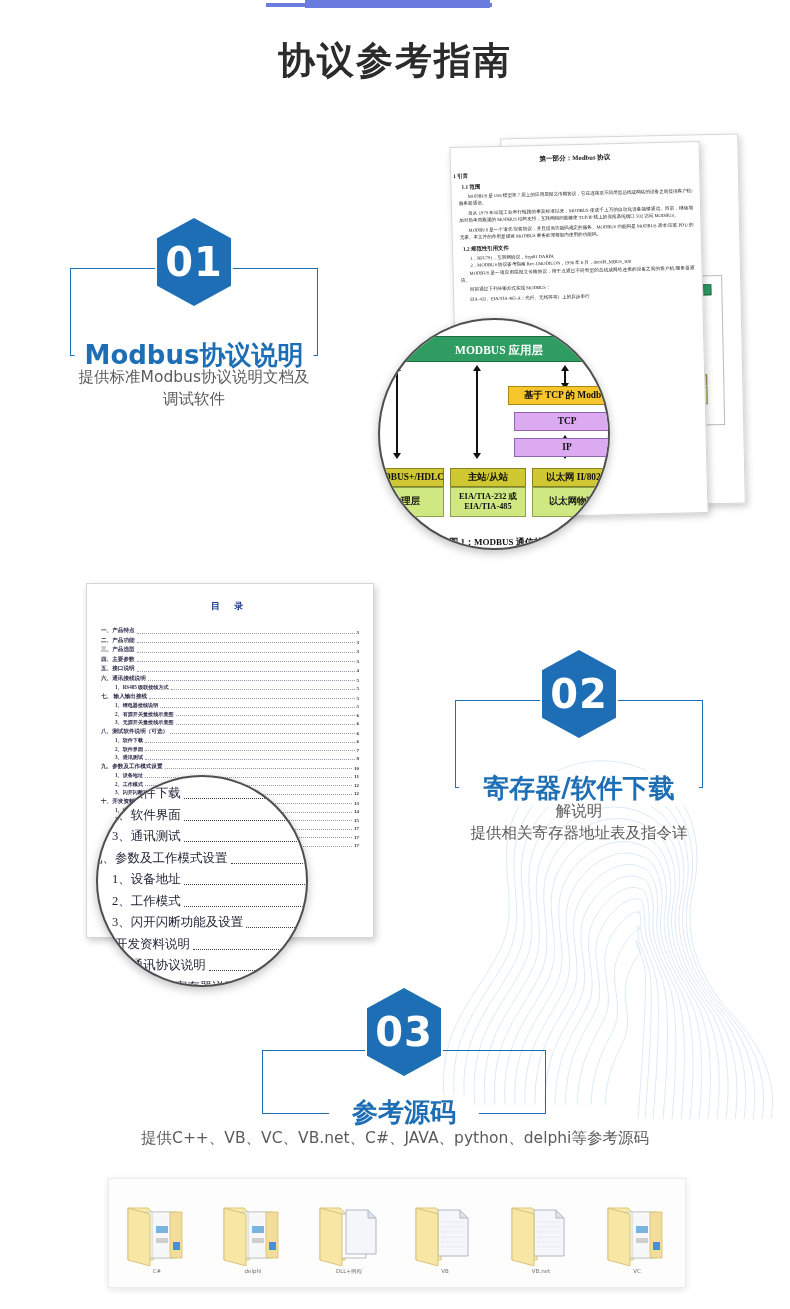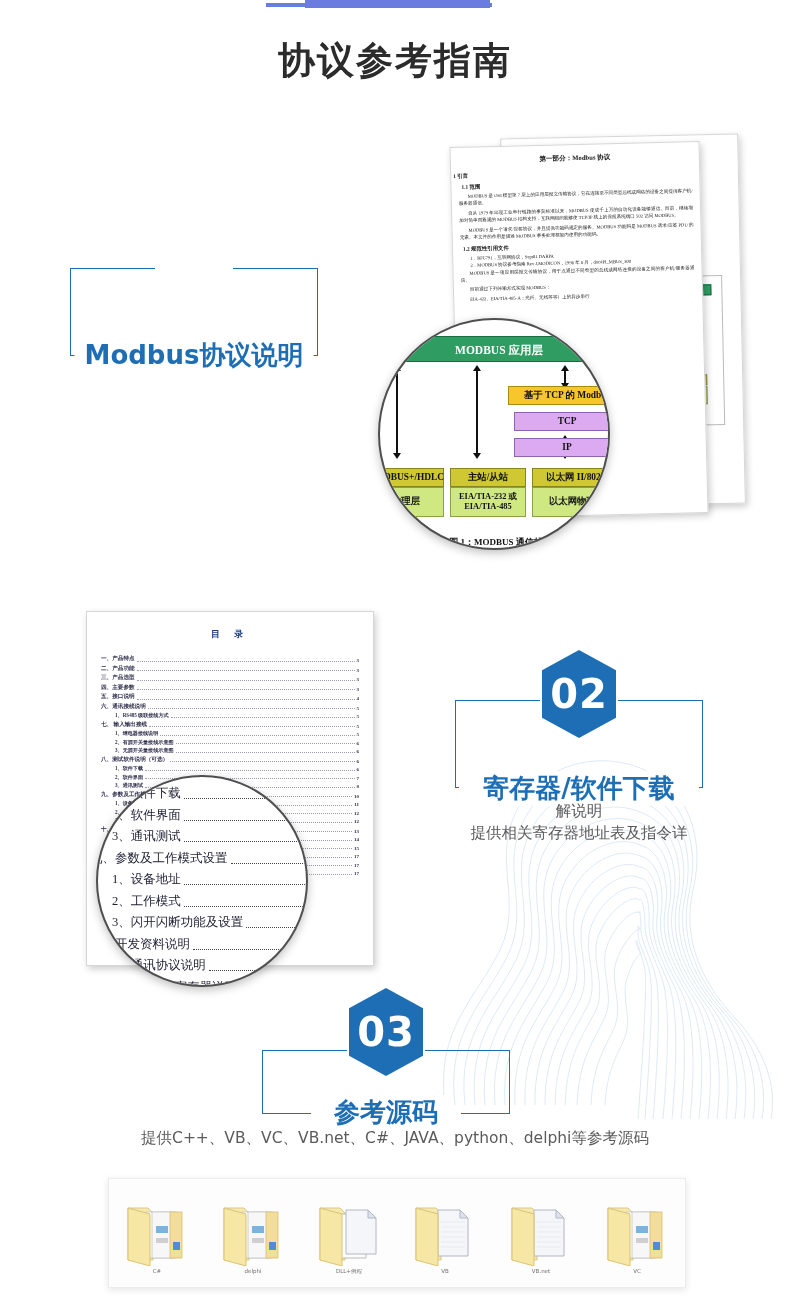--- a/index.html
+++ b/index.html
@@ -72,21 +72,21 @@
 
   
   #sec-02 { left:455px; top:700px; width:248px; height:88px; }
   #sec-02 .badge { top:-50px;text-align:center; }
   #sec-02 .notch-top { width:78px; }
   #sec-02 .notch-bottom { width:240px; }
   #sec-02 .sec-title { bottom:-18px; }
   #sec-02 .sec-desc { top:100px; width:310px; }
 
   
-  #sec-03 { left:262px; top:1050px; width:248px; height:64px; }
+  #sec-03 { left:262px; top:1050px; width:284px; height:64px; }
   #sec-03 .badge { top:-62px; }
   #sec-03 .notch-top { width:78px; }
   #sec-03 .notch-bottom { width:150px; }
   #sec-03 .sec-title { bottom:-16px; }
 
   #sec-03-desc {
     position:absolute; top:1128px; left:0; width:790px; text-align:center;
     font-size:15.5px; color:#5b5b5b;
     font-family:"DejaVu Sans","Liberation Sans",sans-serif;
   }
@@ -158,21 +158,21 @@
   .arrow-v { position:absolute; width:1.6px; background:#111; }
   .arrow-v::before, .arrow-v::after {
     content:""; position:absolute; left:-3.2px; border-left:4px solid transparent;
     border-right:4px solid transparent;
   }
   .arrow-v::before { top:-5px; border-bottom:6px solid #111; }
   .arrow-v::after  { bottom:-5px; border-top:6px solid #111; }
 
   
   #doc2 { position:absolute; left:86px; top:583px; width:300px; height:360px; }
-  #doc2 .sheet-main { left:0; top:0; width:288px; height:355px;margin-top:28px; }
+  #doc2 .sheet-main { left:0; top:0; width:288px; height:355px; }
   .toc-title { text-align:center; font-weight:bold; font-size:9px; color:#1a3a8a;
                letter-spacing:6px; margin:16px 0 14px 0;
                font-family:"Liberation Serif","DejaVu Serif",serif; }
   .toc-row { display:flex; align-items:flex-end; font-size:5.6px; color:#2b2b4a;
              margin:0 14px 1.5px 14px; font-family:"Liberation Serif","DejaVu Serif",serif;
              font-weight:bold; }
   .toc-row.ind { margin-left:28px; font-size:5.1px; }
   .toc-lbl { white-space:nowrap; }
   .toc-dots { flex:1; border-bottom:.8px dotted #9a9ab0; margin:0 2px 1.5px 2px; height:1px; }
   .toc-pg { font-size:5px; color:#2b2b4a; }
@@ -292,21 +292,26 @@
 
       <div class="bs-cap" style="bottom:-4px;">图 1：MODBUS 通信栈</div>
     </div>
   </div>
 </div>
 
 <div class="section" id="sec-01">
   <div class="frame"></div>
   <div class="notch-top"></div>
   <div class="notch-bottom"></div>
+  <div class="badge">01</div>
   <div class="sec-title">Modbus协议说明</div>
+  <div class="sec-desc">
+    <div>提供标准Modbus协议说明文档及</div>
+    <div>调试软件</div>
+  </div>
 </div>
 
 <div id="doc2">
   <div class="sheet sheet-main">
     <div class="toc-title">目    录</div>
     <div id="toc-rows">
         <div class="toc-row">
           <span class="toc-lbl">一、产品特点</span>
           <span class="toc-dots"></span>
           <span class="toc-pg">3</span>

